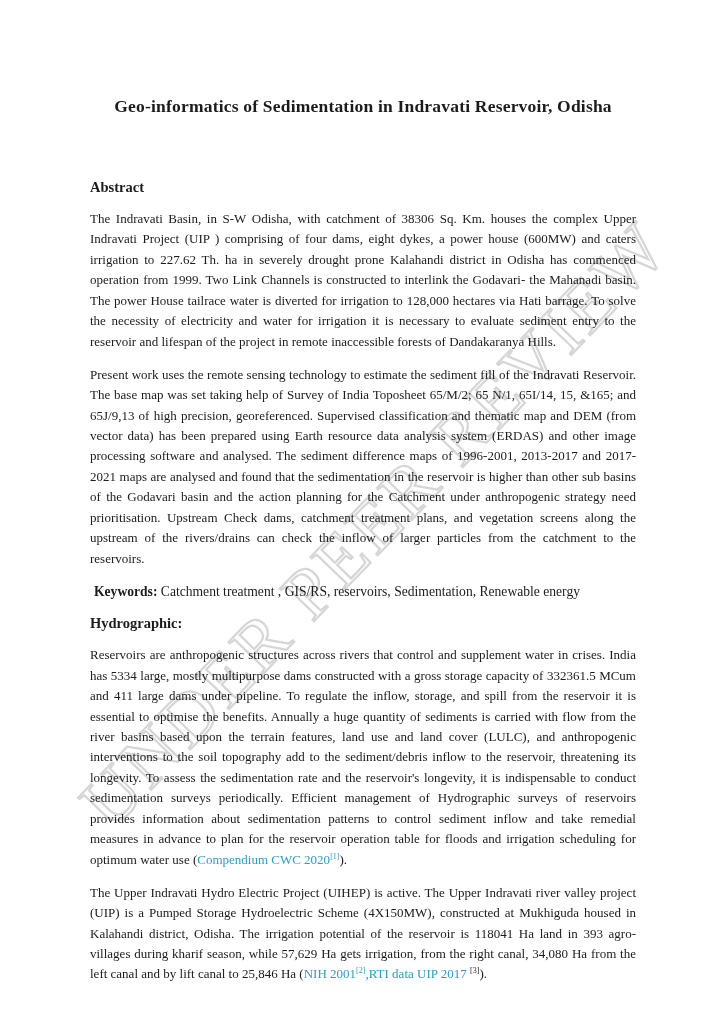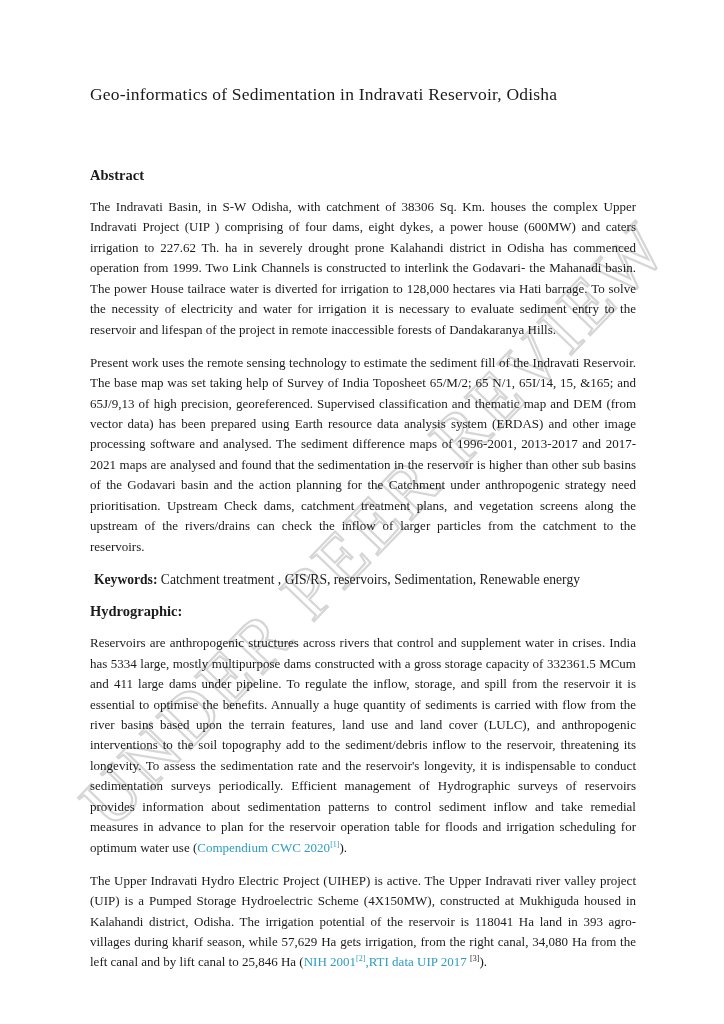--- a/index.html
+++ b/index.html
@@ -34,22 +34,23 @@
     font-size: 72px;
     letter-spacing: 4px;
   }
   .content {
     position: relative;
     z-index: 1;
     padding: 84px 88px 0 90px;
   }
   .title {
     font-size: 17.5px;
-    font-weight: normal;
-    margin: 0 0 62px 0;
+    font-weight: bold;
+    text-align: center;
+    margin: 12px 0 62px 0;
     letter-spacing: 0.2px;
   }
   .heading {
     font-size: 14.5px;
     font-weight: bold;
     margin: 8px 0 13px 0;
   }
   .para {
     font-size: 13px;
     line-height: 20.45px;

